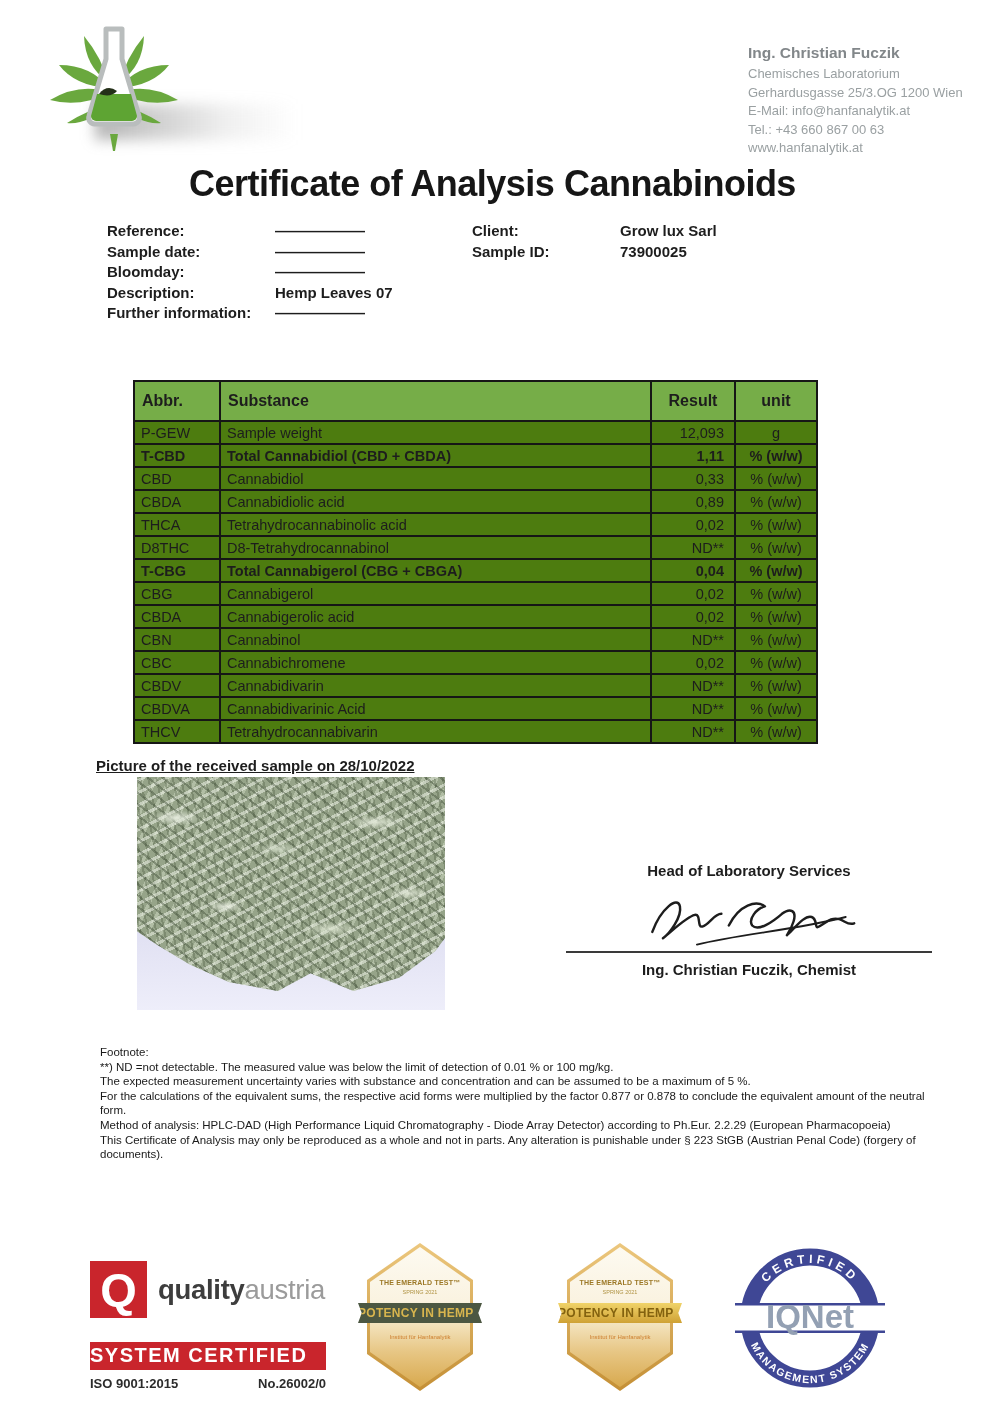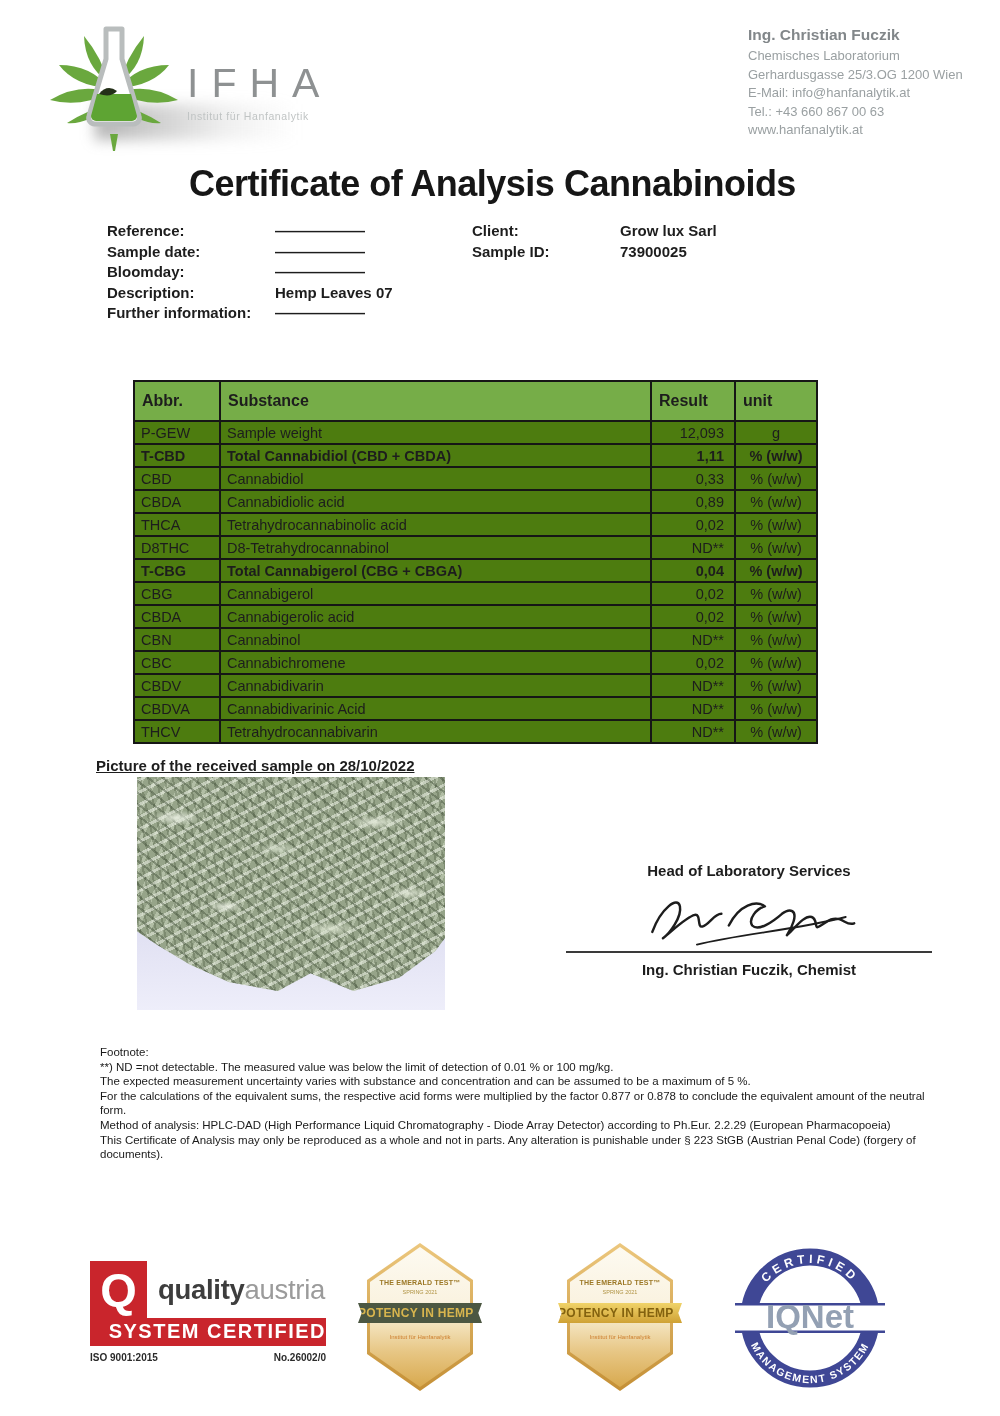--- a/index.html
+++ b/index.html
@@ -11,21 +11,21 @@
   .logo{position:absolute;left:45px;top:20px;width:330px;height:132px;}
   .logo-shadow{position:absolute;left:95px;top:104px;width:238px;height:36px;
     background:linear-gradient(90deg,rgba(105,105,105,.5),rgba(170,170,170,.18) 55%,rgba(220,220,220,0) 85%);
     filter:blur(7px);}
   .logo svg{position:absolute;left:0;top:0;}
   .logo-text{position:absolute;left:142px;top:40px;}
   .logo-acronym{font-size:41px;letter-spacing:13px;color:#8e9192;font-weight:400;}
   .logo-sub{font-size:10.5px;color:#c0c4c4;letter-spacing:.6px;margin-top:3px;}
 
   
-  .contact{position:absolute;left:748px;top:26px;width:240px;}
+  .contact{position:absolute;left:748px;top:44px;width:240px;}
   .contact-name{font-size:15.5px;font-weight:bold;color:#82878a;margin-bottom:3px;}
   .contact-line{font-size:13px;color:#9aa0a2;line-height:18.5px;}
 
   
   .title{position:absolute;left:0;top:163px;width:985px;text-align:center;
          font-size:36px;font-weight:bold;letter-spacing:-.5px;color:#161616;}
 
   
   .meta-col{position:absolute;top:221px;font-size:15px;font-weight:bold;}
   .meta-left{left:107px;width:370px;}
@@ -35,21 +35,21 @@
   .meta-right .meta-label{width:148px;flex:0 0 148px;}
   .meta-value{white-space:nowrap;}
 
   
   table.coa{border-collapse:collapse;position:absolute;left:133px;top:380px;width:683px;
             font-size:14.5px;table-layout:fixed;}
   table.coa th,table.coa td{border:2px solid #161616;padding:1px 6px;overflow:hidden;}
   table.coa thead th{background:#76ad48;font-size:16px;height:29px;text-align:left;padding:10px 7px;}
   table.coa col.c-abbr{width:86px;} table.coa col.c-sub{width:431px;}
   table.coa col.c-res{width:84px;} table.coa col.c-unit{width:82px;}
-  table.coa thead th.h-res,table.coa thead th.h-unit{text-align:left;}
+  table.coa thead th.h-res,table.coa thead th.h-unit{text-align:center;}
   table.coa td{height:23px;}
   table.coa td.result{text-align:right;padding-right:10px;}
   table.coa td.unit{text-align:center;}
   table.coa tbody tr{background:#4d7c0f;padding-left:20px;}
   table.coa tr.bold{font-weight:bold;}
 
   
   .pic-caption{position:absolute;left:96px;top:757px;font-size:15px;font-weight:bold;text-decoration:underline;}
   .photo{position:absolute;left:137px;top:777px;width:308px;height:233px;
          background:linear-gradient(180deg,#ccceea 0%,#dcdcf0 55%,#eeeefa 100%);overflow:hidden;}
@@ -79,23 +79,23 @@
   .footnote{position:absolute;left:100px;top:1045px;width:850px;font-size:11.5px;
             line-height:14.6px;color:#1a1a1a;}
 
   
   .qa{position:absolute;left:90px;top:1261px;width:236px;}
   .qa-top{display:flex;align-items:center;gap:11px;}
   .qa-q{width:57px;height:57px;background:#c9252c;color:#fff;font-size:47px;font-weight:bold;
         display:flex;align-items:center;justify-content:center;line-height:1;}
   .qa-brand{font-size:27.5px;letter-spacing:-.3px;white-space:nowrap;}
   .qa-brand .b{font-weight:bold;color:#3d3d3d;} .qa-brand .l{color:#9b9b9b;}
-  .qa-banner{margin-top:0;background:#c9252c;color:#fff;text-align:right;font-weight:bold;
+  .qa-banner{margin-top:24px;background:#c9252c;color:#fff;text-align:left;font-weight:bold;
              font-size:20px;letter-spacing:1.5px;padding:2px 0 3px;}
-  .qa-bottom{display:flex;justify-content:space-between;font-size:10px;font-weight:bold;
+  .qa-bottom{display:flex;justify-content:space-between;font-size:13px;font-weight:bold;
              color:#2b2b2b;margin-top:6px;}
 
   
   .emeralds{position:absolute;left:358px;top:1243px;width:324px;display:flex;justify-content:space-between;}
   .hex{position:relative;width:124px;height:148px;}
   .hex-shape{position:absolute;left:9px;right:9px;top:0;bottom:0;
     clip-path:polygon(50% 0,100% 25%,100% 75%,50% 100%,0 75%,0 25%);
     background:linear-gradient(180deg,#ecc77d,#c48f35);}
   .hex-inner{position:absolute;left:12px;right:12px;top:4px;bottom:4px;
     clip-path:polygon(50% 0,100% 25%,100% 75%,50% 100%,0 75%,0 25%);
@@ -131,24 +131,20 @@
         <path d="M124 45 Q92 45 74 68 Q108 66 124 45Z"></path>
         <path d="M99 16 Q81 38 75 62 Q98 46 99 16Z"></path>
         <path d="M22 103 Q44 89 66 85 Q42 105 22 103Z"></path>
         <path d="M116 103 Q94 89 72 85 Q96 105 116 103Z"></path>
         <path d="M65 114 L73 114 L70 131 L68 131 Z"></path>
       </g>
       <path d="M61 9 h16 v30 l17 57 a6 6 0 0 1 -6 8 H50 a6 6 0 0 1 -6 -8 l17 -57 Z" fill="#ffffff" stroke="#b9bdbd" stroke-width="5" stroke-linejoin="round"></path>
       <path d="M52 74 L86 74 L92 96 a5 5 0 0 1 -5 5 H51 a5 5 0 0 1 -5 -5 Z" fill="#5ea433"></path>
       <path d="M54 74 Q62 64 72 71 Q66 78 54 74Z" fill="#243019"></path>
     </svg>
-    <div class="logo-text">
-      <div class="logo-acronym">IFHA</div>
-      <div class="logo-sub">Institut für Hanfanalytik</div>
-    </div>
   </div>
 
   <div class="contact">
     <div class="contact-name">Ing. Christian Fuczik</div>
     <div>
 
     <div class="contact-line">Chemisches Laboratorium</div>
         <div class="contact-line">Gerhardusgasse 25/3.OG 1200 Wien</div>
         <div class="contact-line">E-Mail: info@hanfanalytik.at</div>
         <div class="contact-line">Tel.: +43 660 867 00 63</div>

